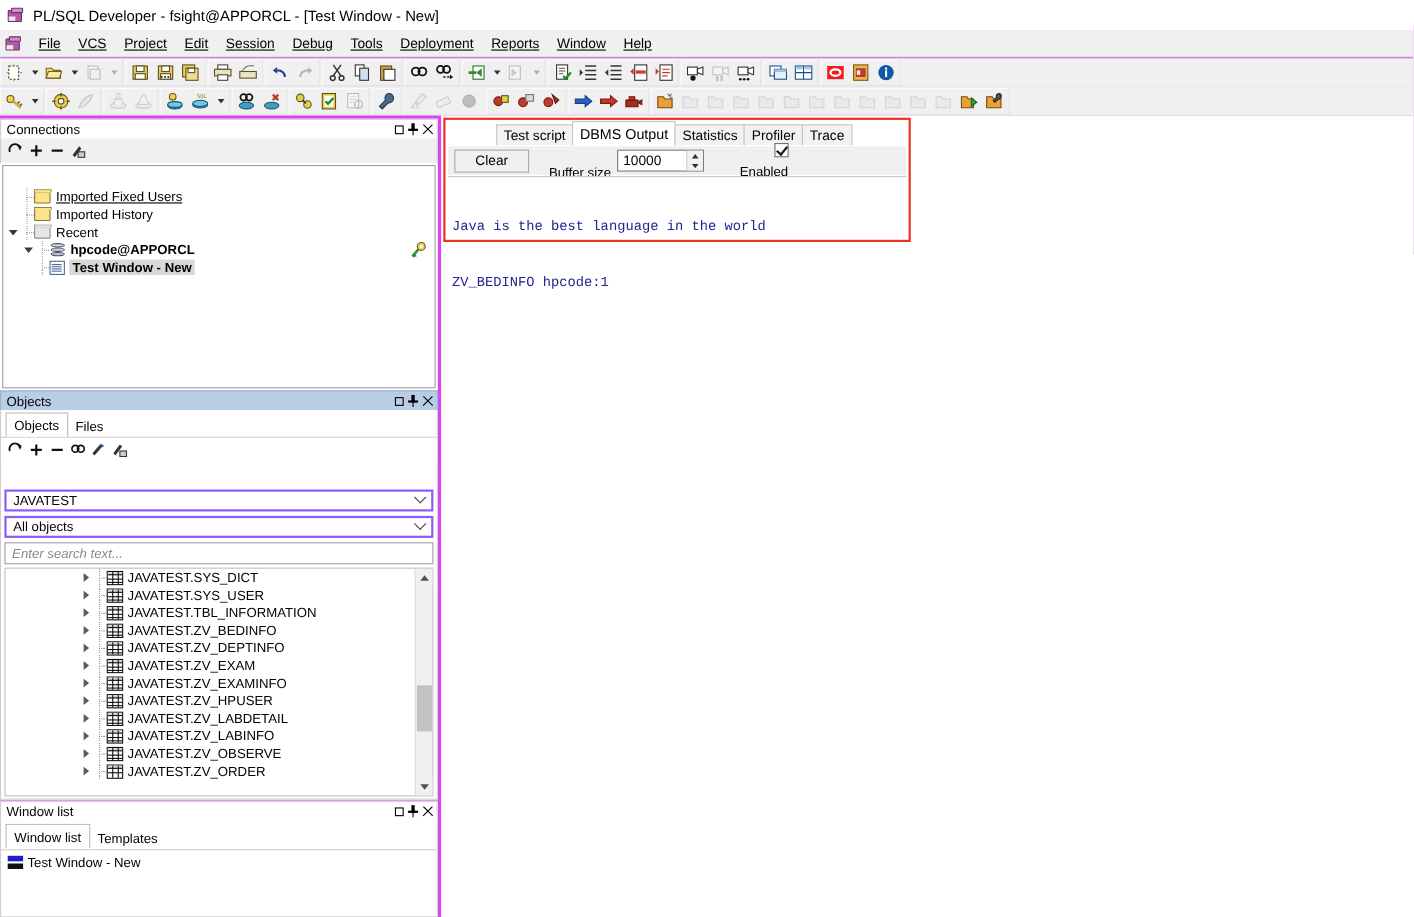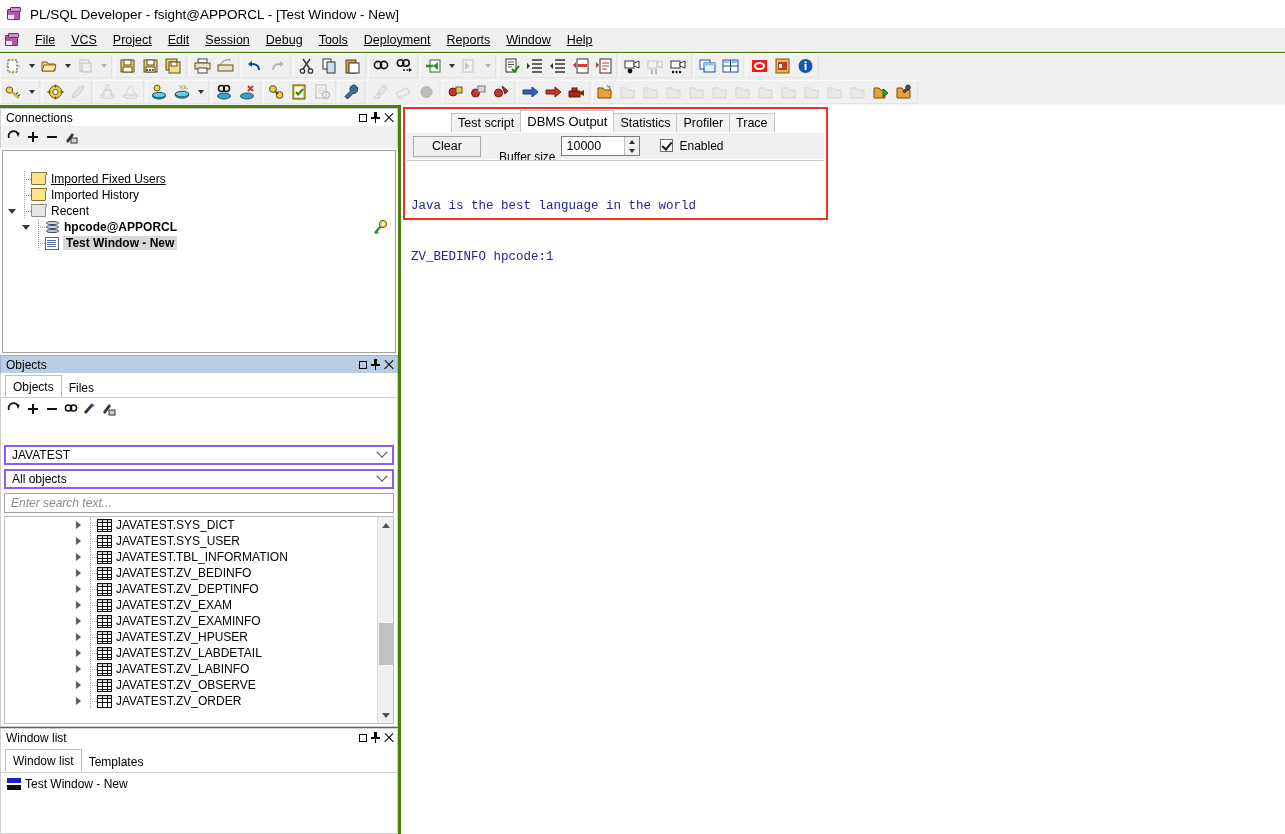--- a/index.html
+++ b/index.html
@@ -5,21 +5,21 @@
   * { box-sizing: border-box; }
   html, body {
     margin: 0; padding: 0;
     width: 1285px; height: 834px;
     background: #ffffff;
     font-family: "Liberation Sans", sans-serif;
     font-size: 12px;
     color: #000000;
     overflow: hidden;
   }
-  #app { position: relative; width: 1285px; height: 834px; background: #4d7c0f; border-radius: 25px; }
+  #app { position: relative; width: 1285px; height: 834px; background: #d946ef; border-radius: 25px; }
 
   
   .titlebar {
     position: absolute; left: 0; top: 0; width: 1285px; height: 28px;
     background: #ffffff;
     display: flex; align-items: center; padding-left: 6px; gap: 7px;
   }
   .titlebar .ttext { font-size: 13.5px; color: #000; white-space: nowrap; }
 
   .appicon {
@@ -1234,21 +1234,21 @@
         <div class="sv">10000</div>
         <div class="spinbtns">
           <div class="spb">
               <span class="spu"></span>
             </div>
           <div class="spb">
               <span class="spd"></span>
             </div>
         </div>
       </div>
-      <div style="display:flex;align-items:flex-start;gap:6px;margin-left:20px;">
+      <div style="display:flex;align-items:flex-end;gap:6px;margin-left:32px;flex-direction:column;">
         <span class="cbx checked"></span>
         <span>Enabled</span>
       </div>
     </div>
 
     <div class="dbms-out">
       <div>Java is the best language in the world</div>
       <div>ZV_BEDINFO hpcode:1</div>
     </div>
   </div>

